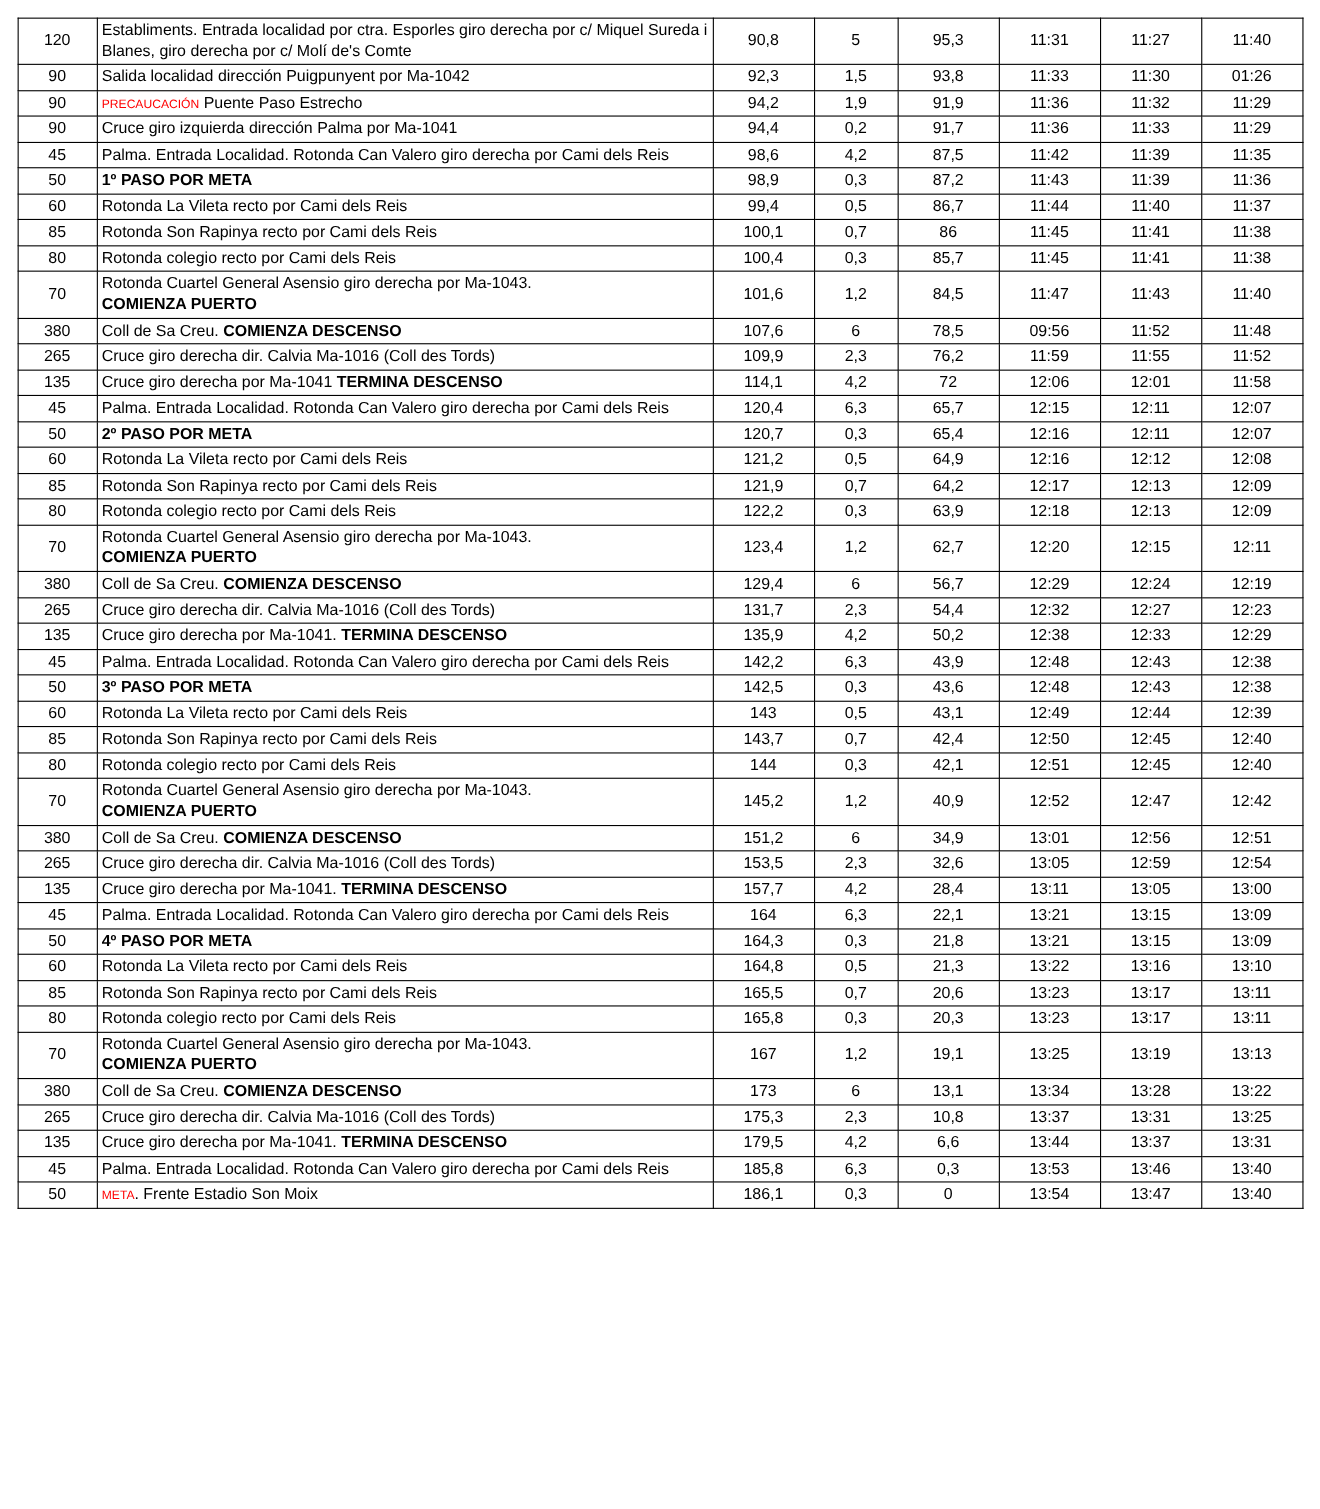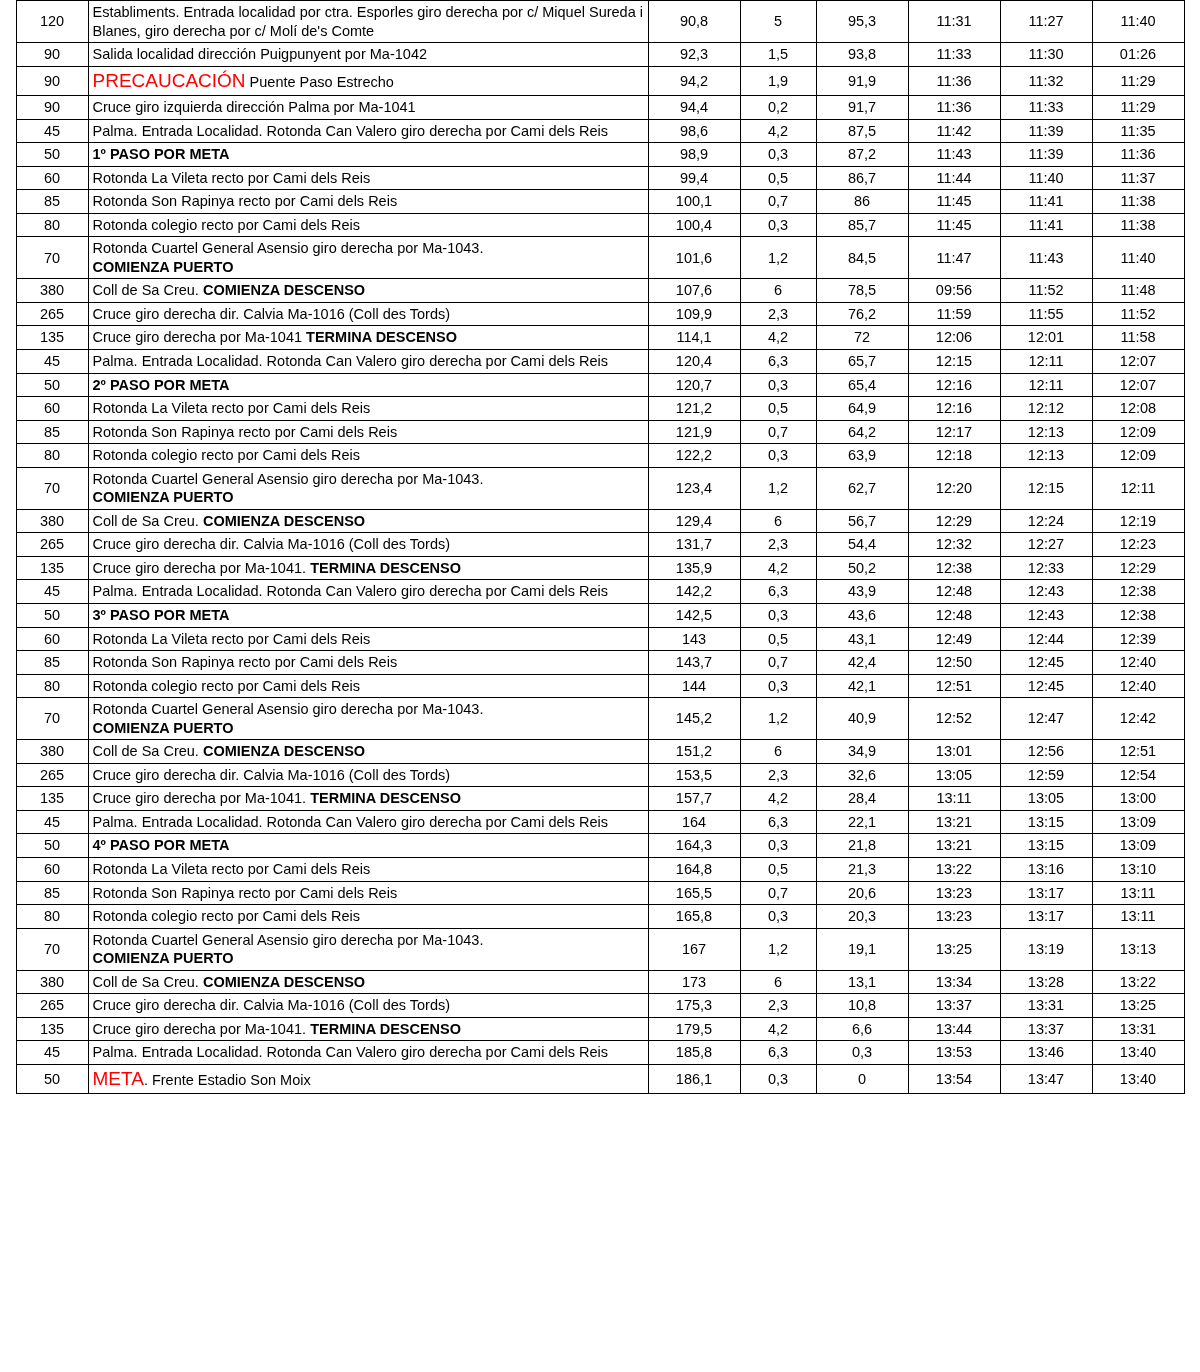--- a/index.html
+++ b/index.html
@@ -7,21 +7,21 @@
     padding: 0;
     background: #ffffff;
   }
   body {
     width: 1200px;
     font-family: "Liberation Sans", sans-serif;
     color: #000000;
   }
   #roadbook {
     width: 1064px;
-    margin: 0 auto;
+    margin: 16px auto;
     border-collapse: collapse;
     table-layout: fixed;
   }
   #roadbook td {
     border: 1px solid #000000;
     padding: 2px 4px;
     font-size: 14.5px;
     line-height: 1.28;
     vertical-align: middle;
     overflow: hidden;
@@ -35,21 +35,21 @@
   col.c-t2    { width: 92px; }
   col.c-t3    { width: 92px; }
 
   td.alt  { text-align: center; }
   td.desc { text-align: left; padding-left: 6px; }
   td.num  { text-align: center; }
 
   .red  { color: #ff0000; }
   .bold { font-weight: normal; }
   .redbold { color: #000000; font-weight: bold; }
-  .big  { font-size: 19px; }
+  .big  { font-size: 11px; }
   .seg  { display: inline; }
 </style>
 </head>
 <body>
 
 <table id="roadbook">
   <colgroup>
     <col class="c-alt">
       <col class="c-desc">
       <col class="c-km">

